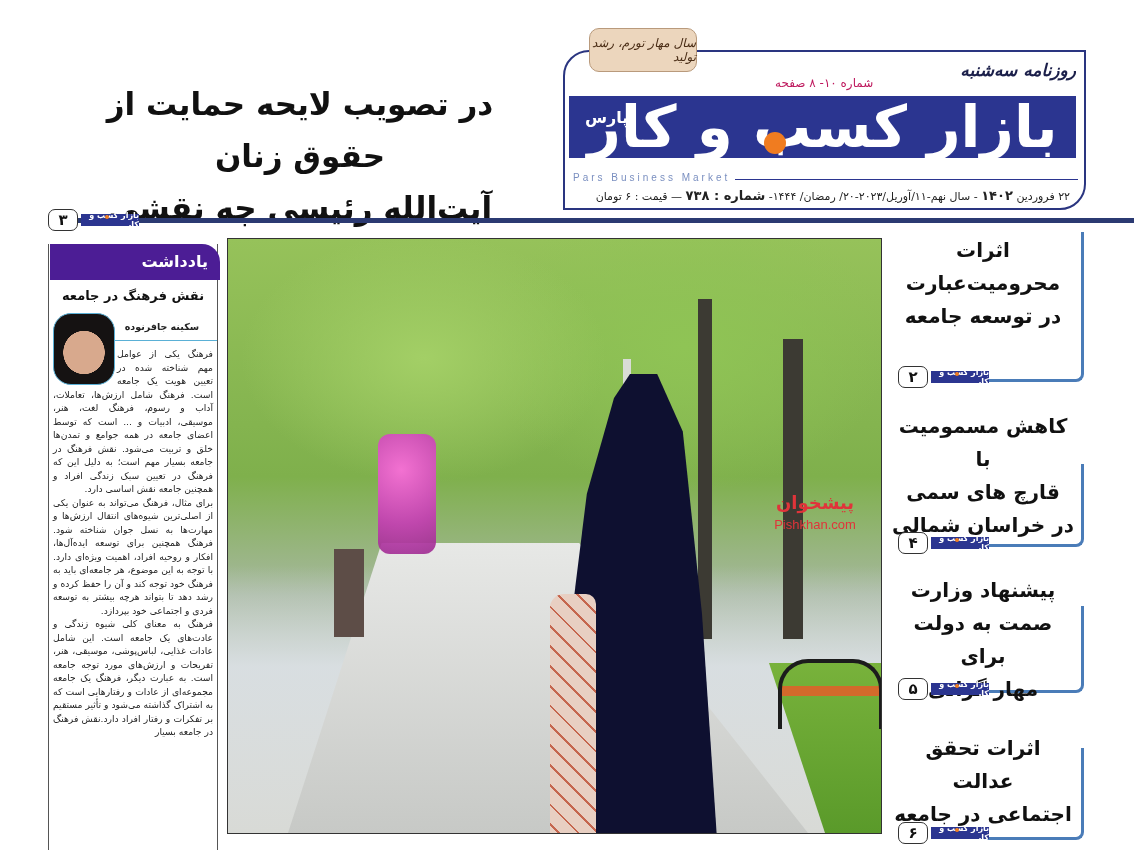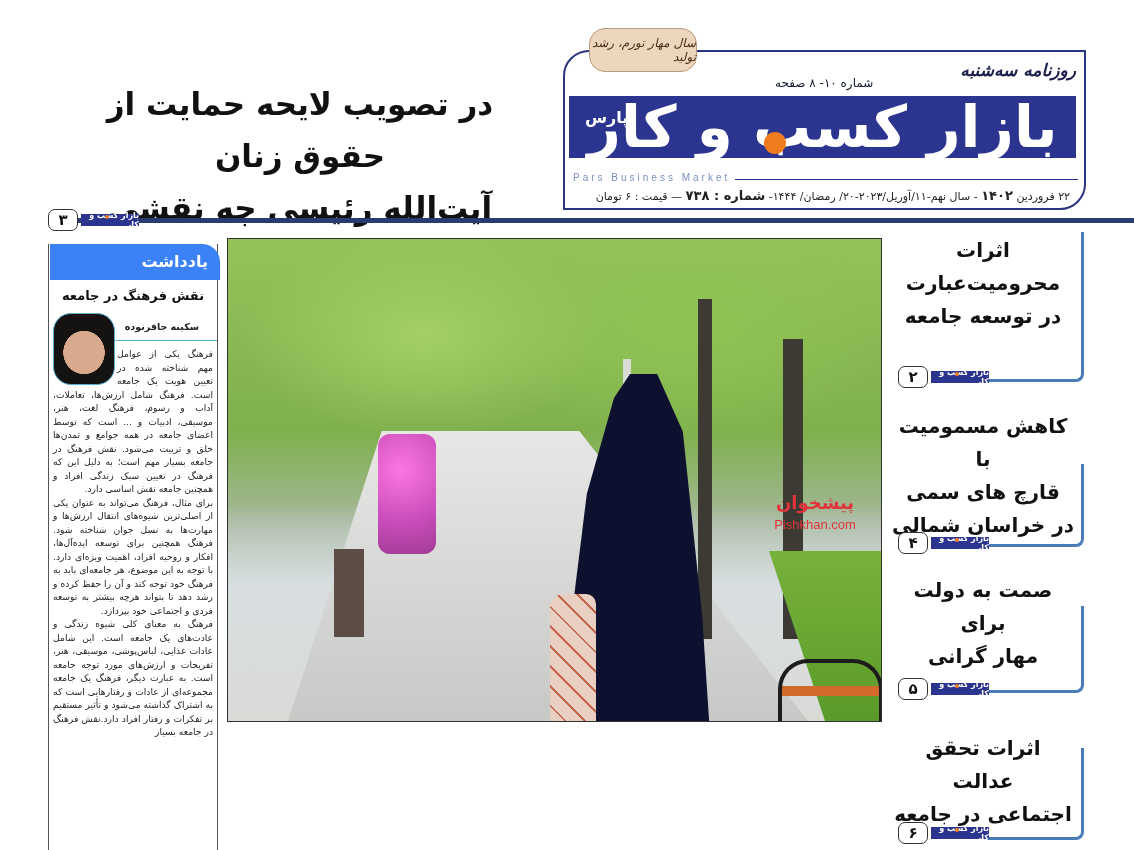--- a/index.html
+++ b/index.html
@@ -9,21 +9,21 @@
   
   .masthead {
     position: absolute; left: 563px; top: 50px; width: 523px; height: 160px;
     border: 2px solid #2a3580; border-radius: 26px 0 26px 0; background: #fff; overflow: visible;
   }
   .mast-weekday {
     position: absolute; right: 8px; top: 8px; font-weight: bold; font-style: italic;
     font-size: 17px; color: #1b1f4a; direction: rtl;
   }
   .mast-pages {
-    position: absolute; left: 210px; top: 24px; font-size: 12px; color: #0f172a; direction: rtl;
+    position: absolute; left: 210px; top: 24px; font-size: 12px; color: #be185d; direction: rtl;
   }
   .mast-band {
     position: absolute; left: 4px; right: 8px; top: 44px; height: 62px; background: #2b3590;
     display: flex; align-items: center; justify-content: center; overflow: hidden;
   }
   .mast-logo {
     color: #fff; font-family: "DejaVu Sans", sans-serif; font-weight: bold; font-size: 58px;
     direction: rtl; letter-spacing: 2px; line-height: 74px; position: relative;
   }
   .mast-dot {
@@ -39,21 +39,21 @@
   }
   .mast-en-line {
     position: absolute; left: 170px; right: 6px; top: 127px; height: 1px; background: #2b3590;
   }
   .mast-dateline {
     position: absolute; right: 14px; top: 136px; font-size: 11px; direction: rtl; color: #222; white-space: nowrap;
   }
   .mast-dateline b { font-size: 13px; }
   .mast-badge {
     position: absolute; left: 24px; top: -24px; width: 108px; height: 44px;
-    background: #ecd6bd; border: 1px solid #b99a7c; border-radius: 16px;
+    background: #ecd6bd; border: 1px solid #b99a7c; border-radius: 10px;
     display: flex; align-items: center; justify-content: center;
     font-family: "DejaVu Serif", serif; font-size: 12px; color: #4a2d16; direction: rtl; font-style: italic;
   }
 
   
   .headline {
     position: absolute; left: 60px; top: 78px; width: 480px; text-align: center; direction: rtl;
     font-weight: bold; font-size: 31px; line-height: 52px; color: #111;
   }
 
@@ -75,21 +75,21 @@
   .mini-logo::after {
     content: ""; position: absolute; left: 24px; top: 1px; width: 4px; height: 4px; border-radius: 50%; background: #f07c20;
   }
 
   
   .editorial {
     position: absolute; left: 48px; top: 244px; width: 170px; height: 606px;
     border-left: 1px solid #555; border-right: 1px solid #555;
   }
   .edit-header {
-    position: absolute; left: 1px; top: 0; width: 170px; height: 36px; background: #3b82f6;
+    position: absolute; left: 1px; top: 0; width: 170px; height: 36px; background: #4c1d95;
     border-radius: 0 18px 0 0; color: #fff; font-weight: bold; font-size: 16px;
     direction: rtl; padding: 8px 12px 0 0; text-align: right;
   }
   .edit-title {
     position: absolute; left: 0; right: 0; top: 44px; text-align: center; direction: rtl;
     font-weight: bold; font-size: 13px; color: #111;
   }
   .edit-photo {
     position: absolute; left: 4px; top: 69px; width: 62px; height: 72px; border-radius: 18px;
     background: radial-gradient(ellipse 38% 34% at 50% 55%, #d8a98d 0 90%, transparent 92%), #151212;
@@ -103,21 +103,21 @@
   }
   .edit-body {
     position: absolute; left: 4px; right: 4px; top: 103px; direction: rtl; text-align: justify;
     font-size: 9.2px; line-height: 13.5px; color: #222;
   }
   .edit-body p { margin: 0; }
   .edit-body .float-left { float: left; width: 64px; height: 38px; }
 
   
   .photo {
-    position: absolute; left: 227px; top: 238px; width: 655px; height: 484px; overflow: hidden;
+    position: absolute; left: 227px; top: 238px; width: 655px; height: 596px; overflow: hidden;
     border: 1px solid #333;
     background:
       linear-gradient(180deg, rgba(255,255,255,0) 55%, rgba(220,225,230,0.9) 72%, #d8dad6 100%),
       radial-gradient(ellipse 40% 30% at 30% 20%, #a3cf66 0%, transparent 70%),
       radial-gradient(ellipse 45% 35% at 70% 18%, #8fc455 0%, transparent 70%),
       linear-gradient(180deg, #96c25a 0%, #7fb04c 40%, #a7b8a0 60%, #d4d6d2 100%);
   }
   .photo-path {
     position: absolute; left: 60px; bottom: 0; width: 520px; height: 290px;
     background: linear-gradient(180deg, #e7e8e6 0%, #c7c9c6 100%);
@@ -266,20 +266,21 @@
   <div class="page-tab teaser-tab" style="top:128px;">
     <div class="page-num">۴</div>
     <div class="mini-logo">بازار کسب و کار</div>
   </div>
 </div>
 
 <div class="teaser" style="top:568px; height:140px;">
   <div class="teaser-frame" style="top:38px; height:87px;"></div>
   <div class="teaser-frame-bottom" style="left:92px; right:8px; top:122px;"></div>
   <div class="teaser-title" style="top:6px;">
+    <div>پیشنهاد وزارت</div>
     <div>صمت به دولت برای</div>
     <div>مهار گرانی</div>
   </div>
   <div class="page-tab teaser-tab" style="top:110px;">
     <div class="page-num">۵</div>
     <div class="mini-logo">بازار کسب و کار</div>
   </div>
 </div>
 
 <div class="teaser" style="top:730px; height:120px;">

